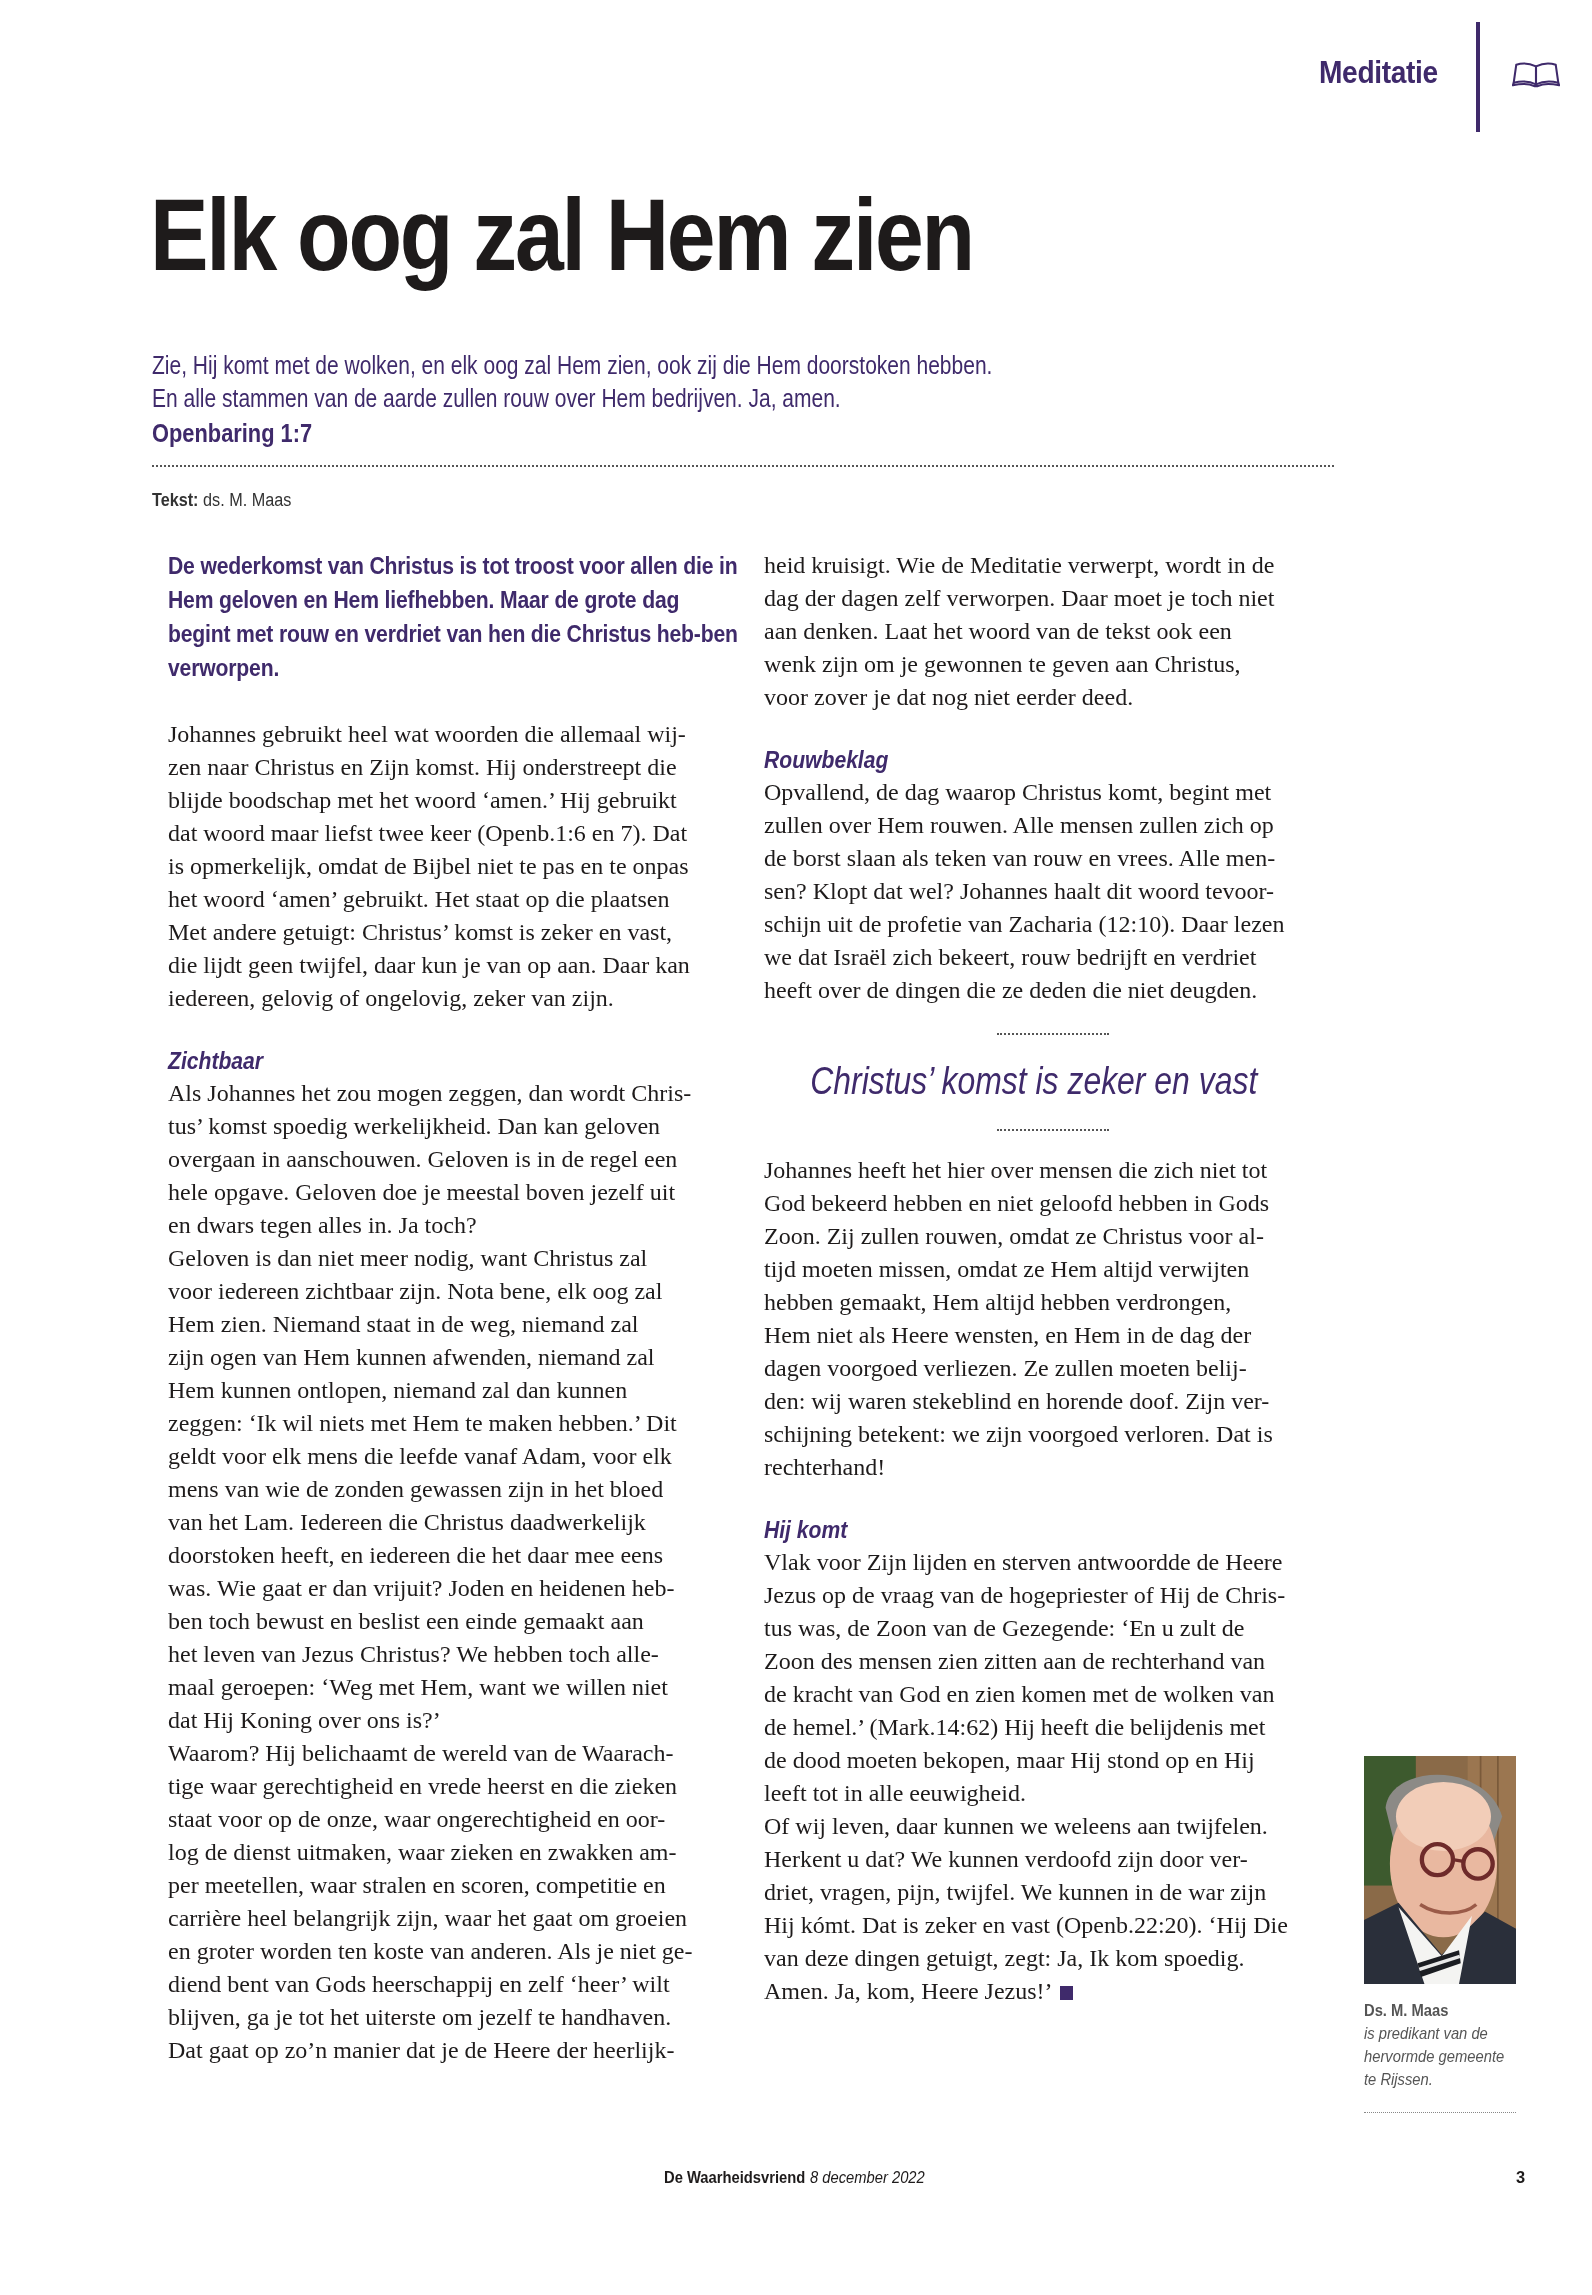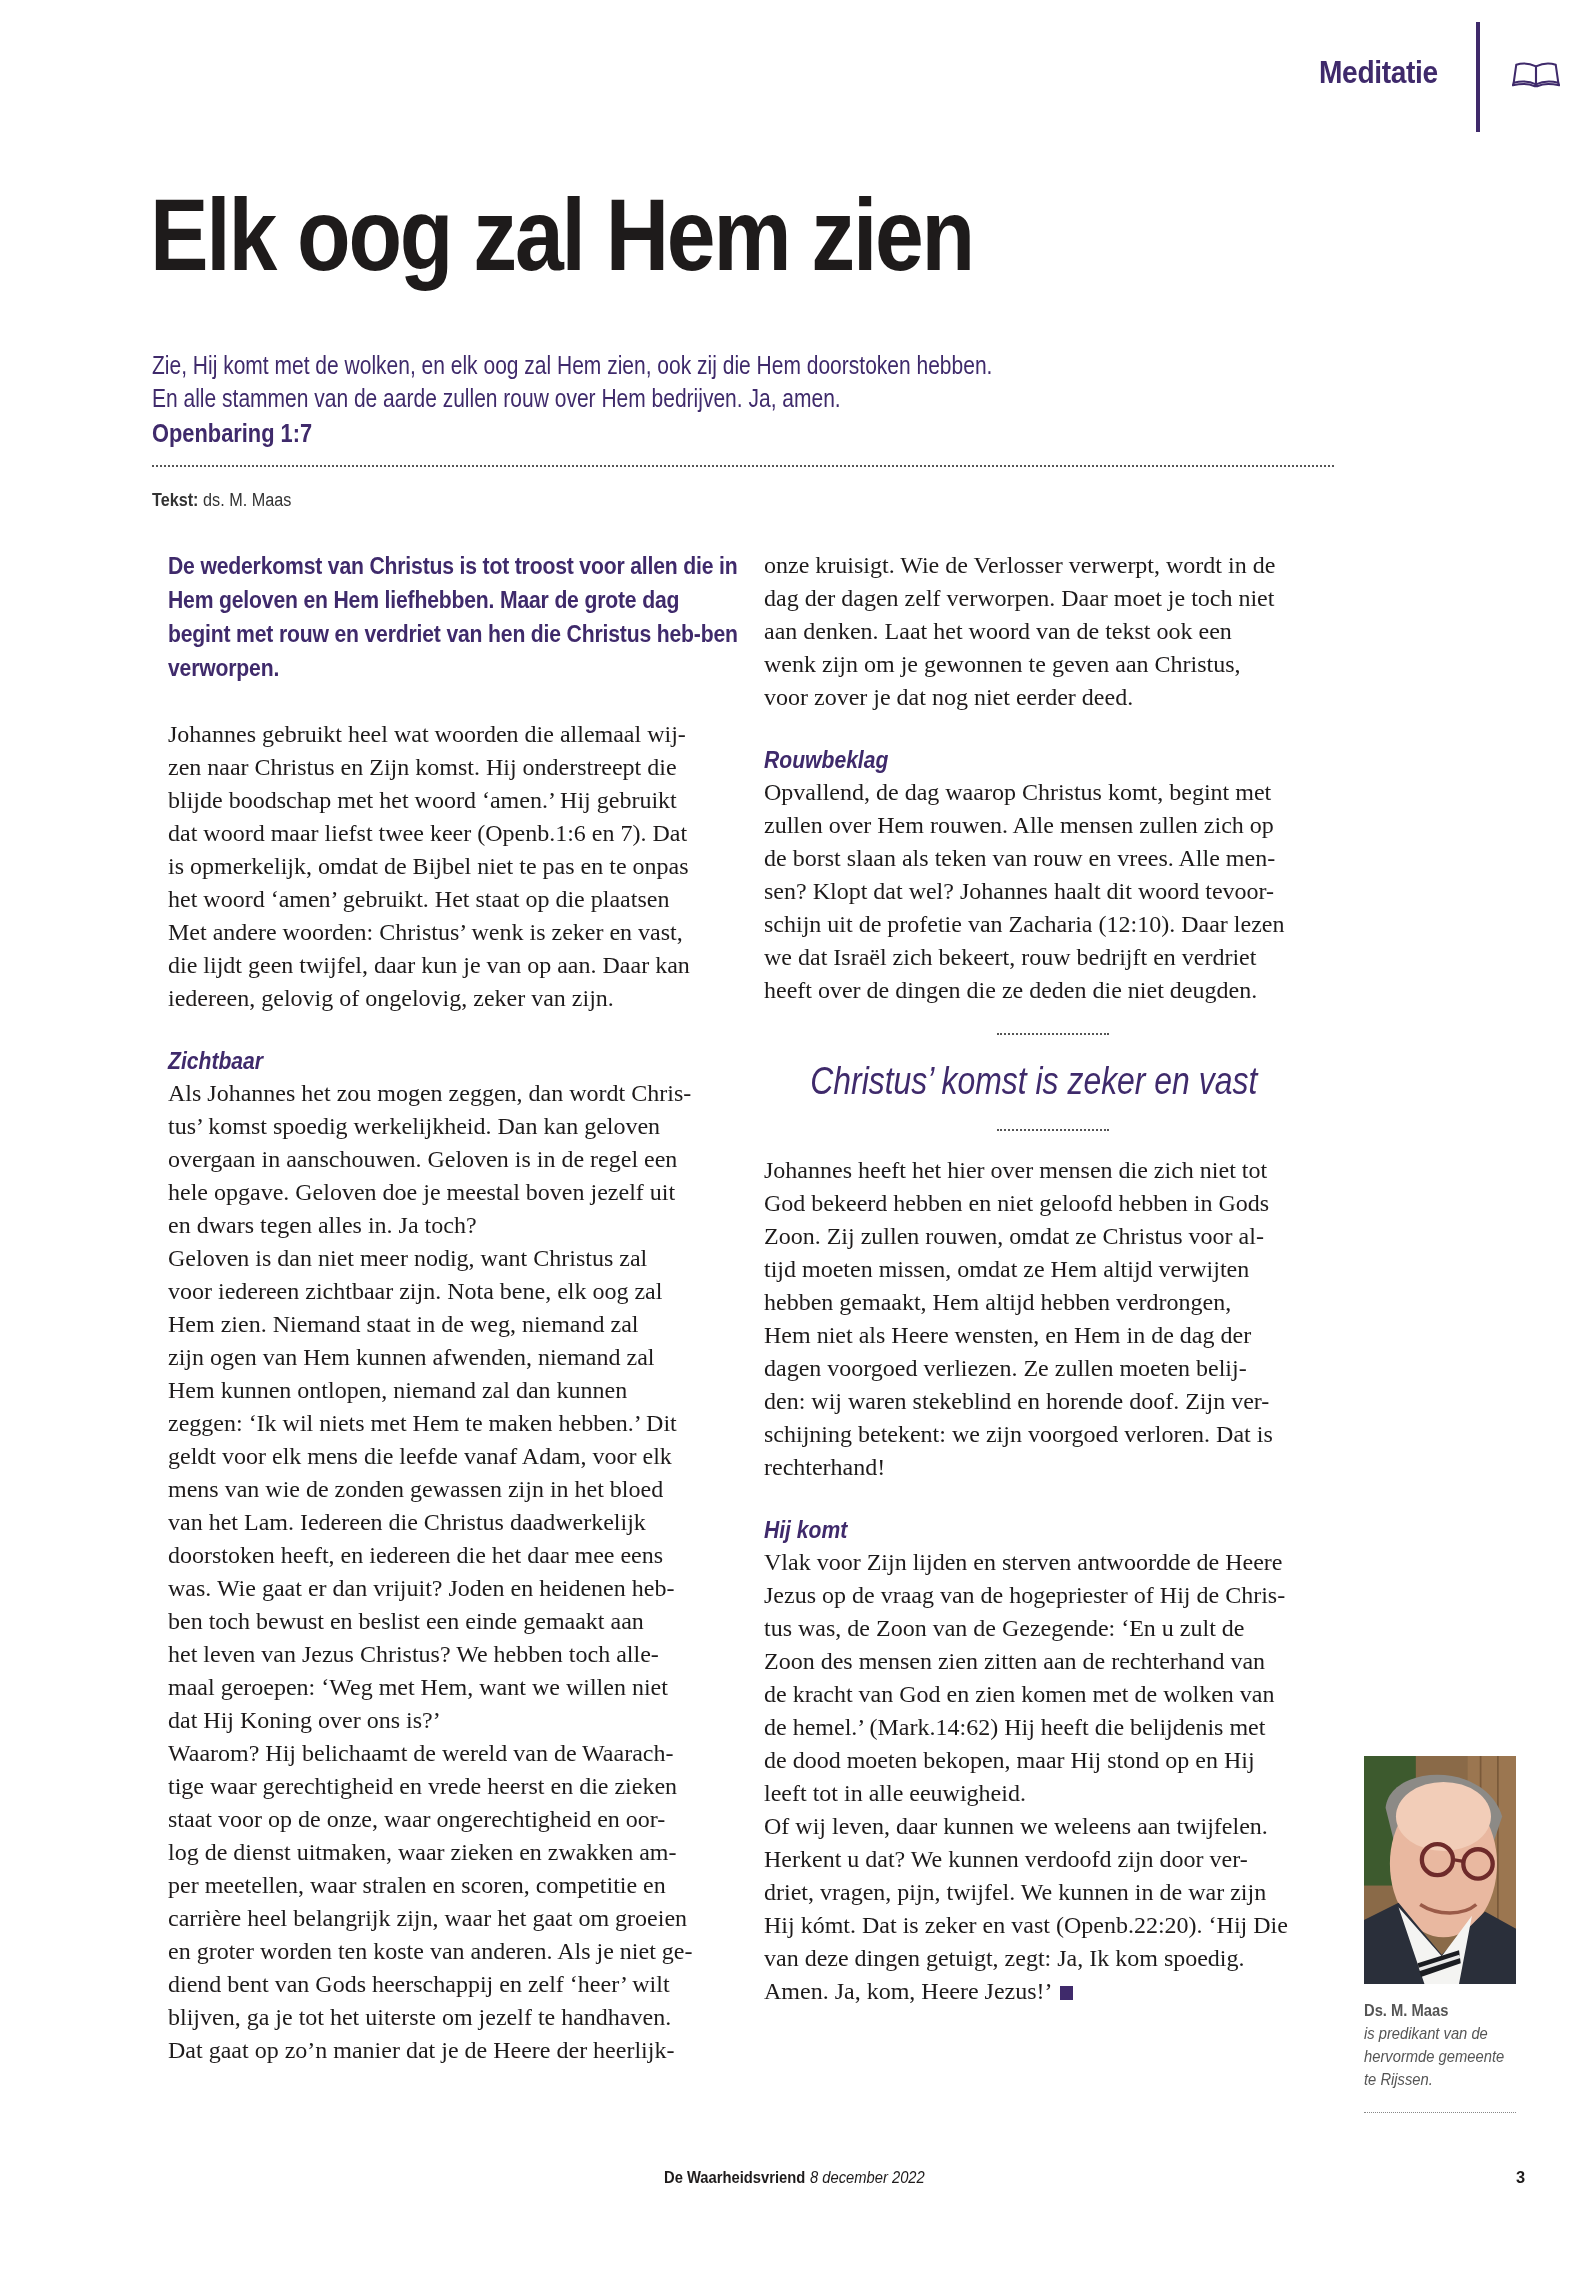--- a/index.html
+++ b/index.html
@@ -74,21 +74,21 @@
 
 <div id="col-left" class="col">
   <p class="lead">De wederkomst van Christus is tot troost voor allen die in Hem geloven en Hem liefhebben. Maar de grote dag begint met rouw en verdriet van hen die Christus heb-ben verworpen.</p>
   <p class="body">
       <span class="ln">Johannes gebruikt heel wat woorden die allemaal wij-</span>
       <span class="ln">zen naar Christus en Zijn komst. Hij onderstreept die</span>
       <span class="ln">blijde boodschap met het woord ‘amen.’ Hij gebruikt</span>
       <span class="ln">dat woord maar liefst twee keer (Openb.1:6 en 7). Dat</span>
       <span class="ln">is opmerkelijk, omdat de Bijbel niet te pas en te onpas</span>
       <span class="ln">het woord ‘amen’ gebruikt. Het staat op die plaatsen</span>
-      <span class="ln">Met andere woorden: Christus’ wenk is zeker en vast,</span>
+      <span class="ln">Met andere getuigt: Christus’ komst is zeker en vast,</span>
       <span class="ln">die lijdt geen twijfel, daar kun je van op aan. Daar kan</span>
       <span class="ln">iedereen, gelovig of ongelovig, zeker van zijn.</span>
     </p>
   <h3 class="subhead">Zichtbaar</h3>
   <p class="body">
       <span class="ln">Als Johannes het zou mogen zeggen, dan wordt Chris-</span>
       <span class="ln">tus’ komst spoedig werkelijkheid. Dan kan geloven</span>
       <span class="ln">overgaan in aanschouwen. Geloven is in de regel een</span>
       <span class="ln">hele opgave. Geloven doe je meestal boven jezelf uit</span>
       <span class="ln">en dwars tegen alles in. Ja toch?</span>
@@ -115,21 +115,21 @@
       <span class="ln">carrière heel belangrijk zijn, waar het gaat om groeien</span>
       <span class="ln">en groter worden ten koste van anderen. Als je niet ge-</span>
       <span class="ln">diend bent van Gods heerschappij en zelf ‘heer’ wilt</span>
       <span class="ln">blijven, ga je tot het uiterste om jezelf te handhaven.</span>
       <span class="ln">Dat gaat op zo’n manier dat je de Heere der heerlijk-</span>
     </p>
 </div>
 
 <div id="col-right" class="col">
   <p class="body">
-      <span class="ln">onze kruisigt. Wie de Verlosser verwerpt, wordt in de</span>
+      <span class="ln">heid kruisigt. Wie de Meditatie verwerpt, wordt in de</span>
       <span class="ln">dag der dagen zelf verworpen. Daar moet je toch niet</span>
       <span class="ln">aan denken. Laat het woord van de tekst ook een</span>
       <span class="ln">wenk zijn om je gewonnen te geven aan Christus,</span>
       <span class="ln">voor zover je dat nog niet eerder deed.</span>
     </p>
   <h3 class="subhead">Rouwbeklag</h3>
   <p class="body">
       <span class="ln">Opvallend, de dag waarop Christus komt, begint met</span>
       <span class="ln">zullen over Hem rouwen. Alle mensen zullen zich op</span>
       <span class="ln">de borst slaan als teken van rouw en vrees. Alle men-</span>

